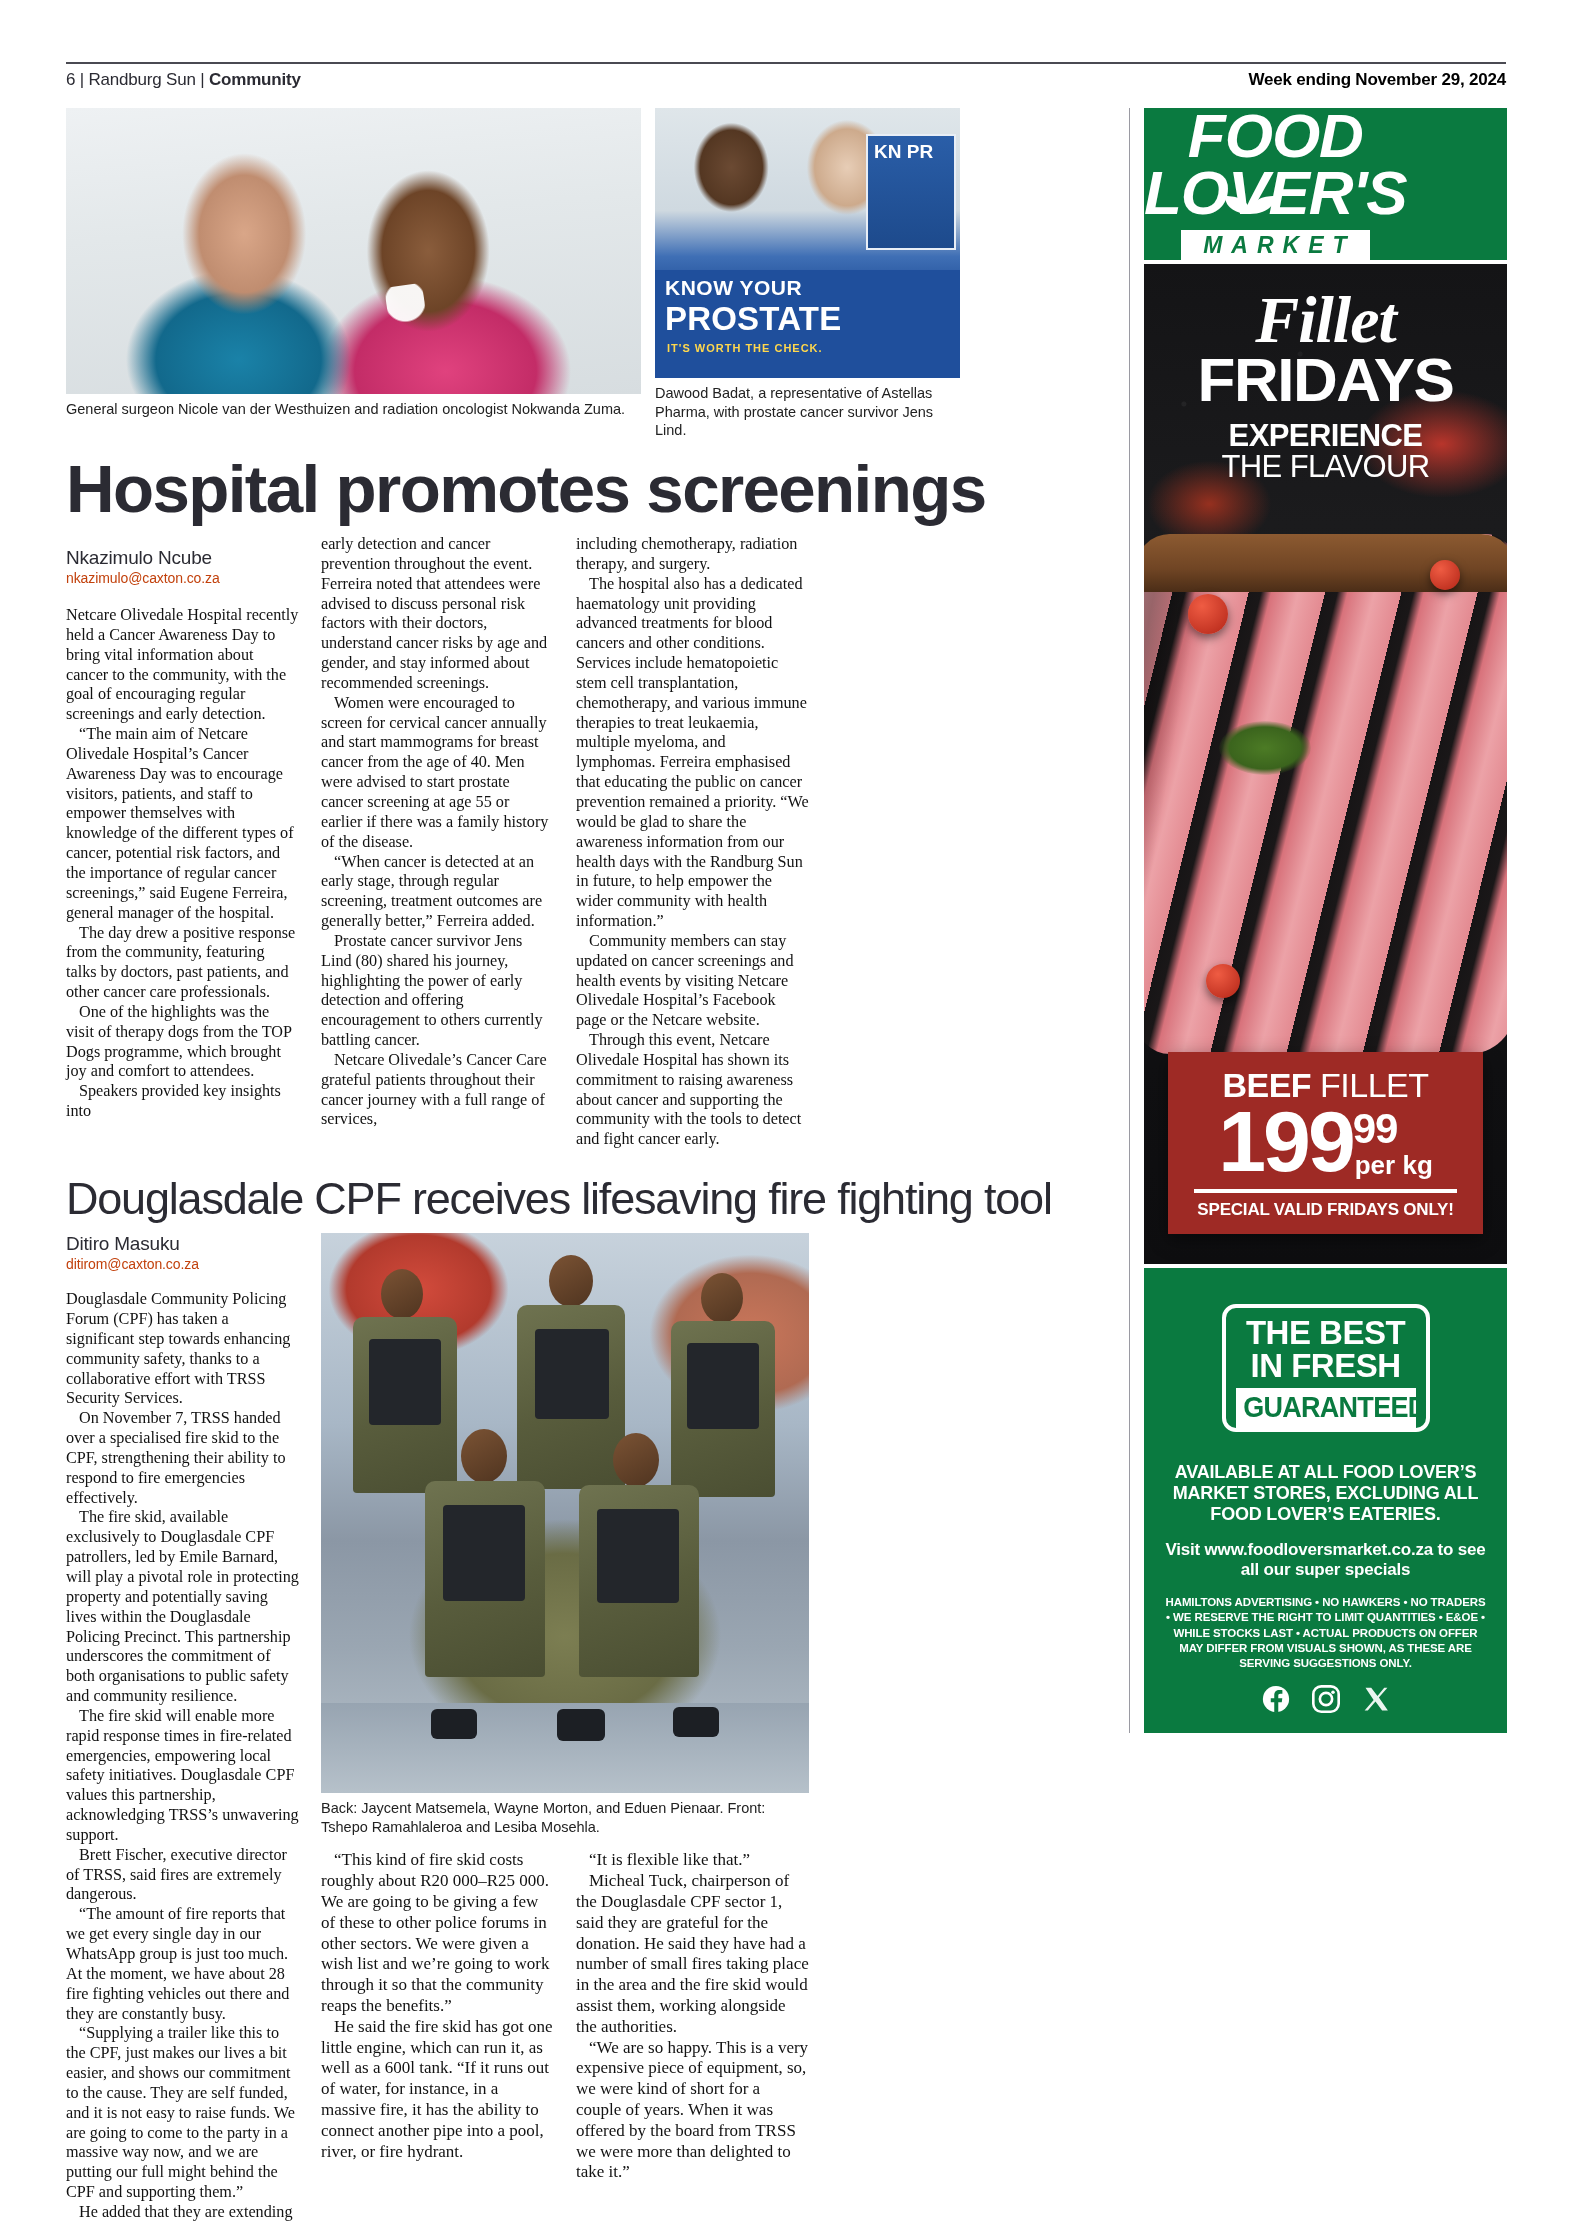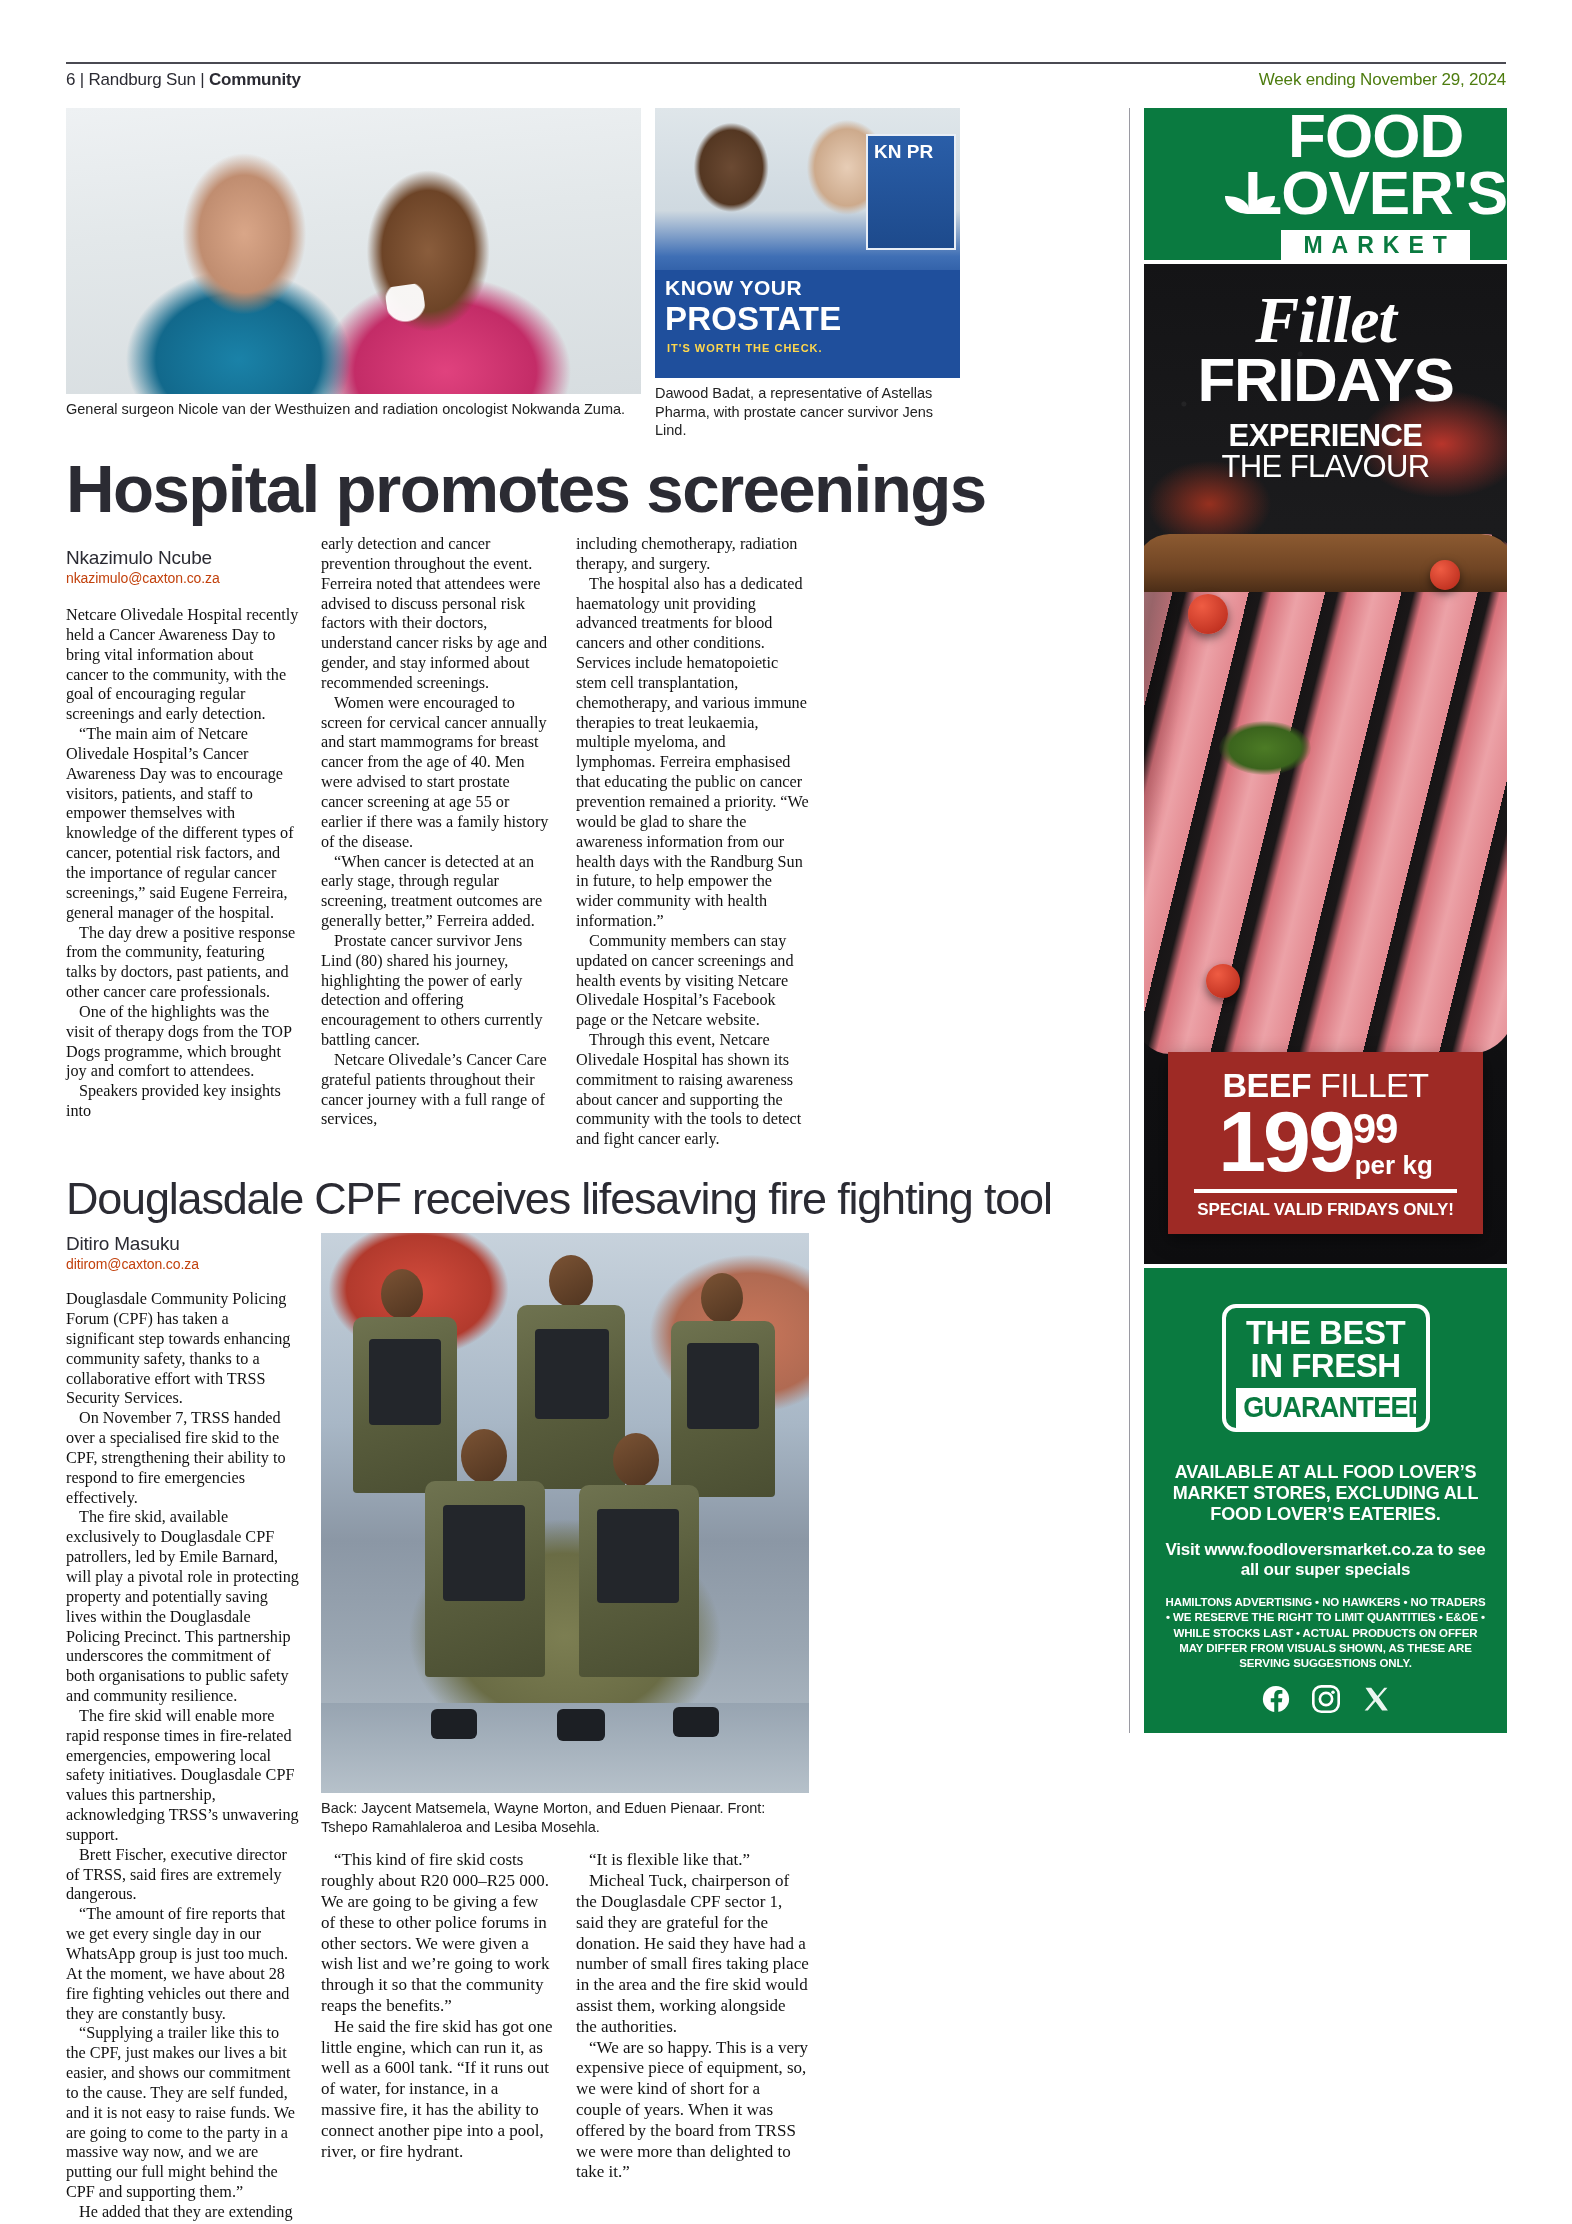--- a/index.html
+++ b/index.html
@@ -38,22 +38,22 @@
     font-size: 17px;
     letter-spacing: -0.2px;
     color: #2b2b33;
     font-weight: 400;
   }
   .masthead-left .section {
     font-weight: 700;
   }
   .masthead-right {
     font-size: 17px;
-    font-weight: 400;
-    color: #4d7c0f;
+    font-weight: 700;
+    color: #000000;
     letter-spacing: -0.2px;
   }
 
   
   .editorial {
     position: absolute;
     left: 66px;
     top: 108px;
     width: 1043px;
   }
@@ -234,22 +234,23 @@
     box-sizing: border-box;
   }
   .ad-block { width: 363px; }
 
   .ad-logo {
     background: #0a7a40;
     height: 152px;
     position: relative;
     display: flex;
     flex-direction: column;
-    align-items: flex-end;
+    align-items: flex-start;
     justify-content: center;
+    font-style: italic;
   }
   .fl-wordmark {
     font-family: "Liberation Sans", sans-serif;
     font-weight: 700;
     color: #ffffff;
     letter-spacing: -1px;
     line-height: 0.92;
     text-align: center;
   }
   .fl-food { font-size: 62px; position: relative; }

